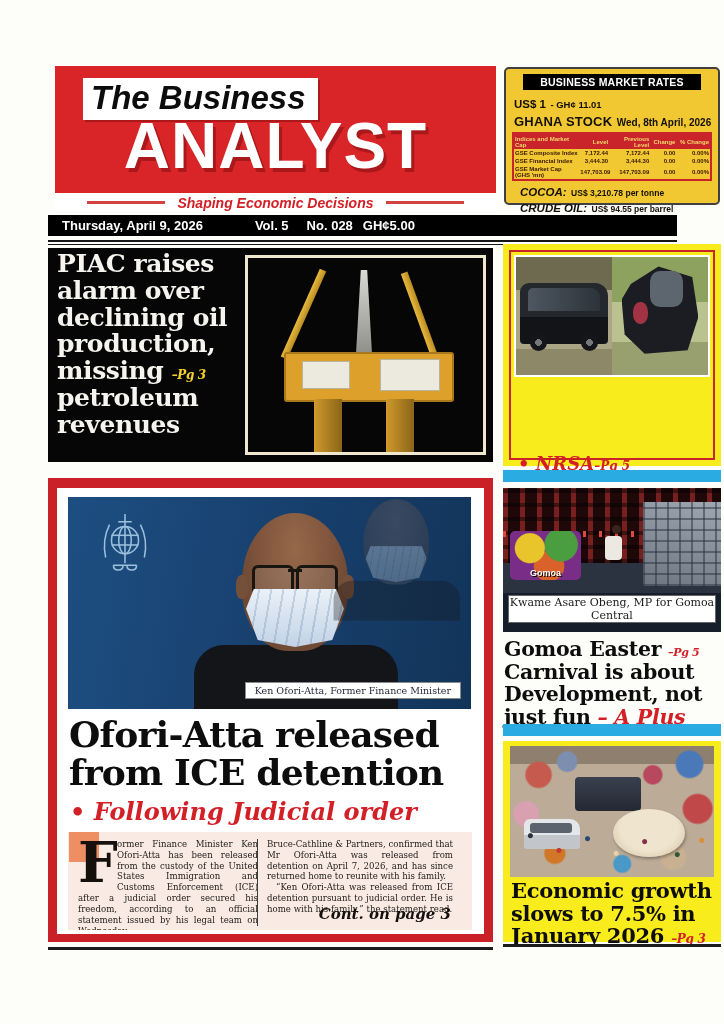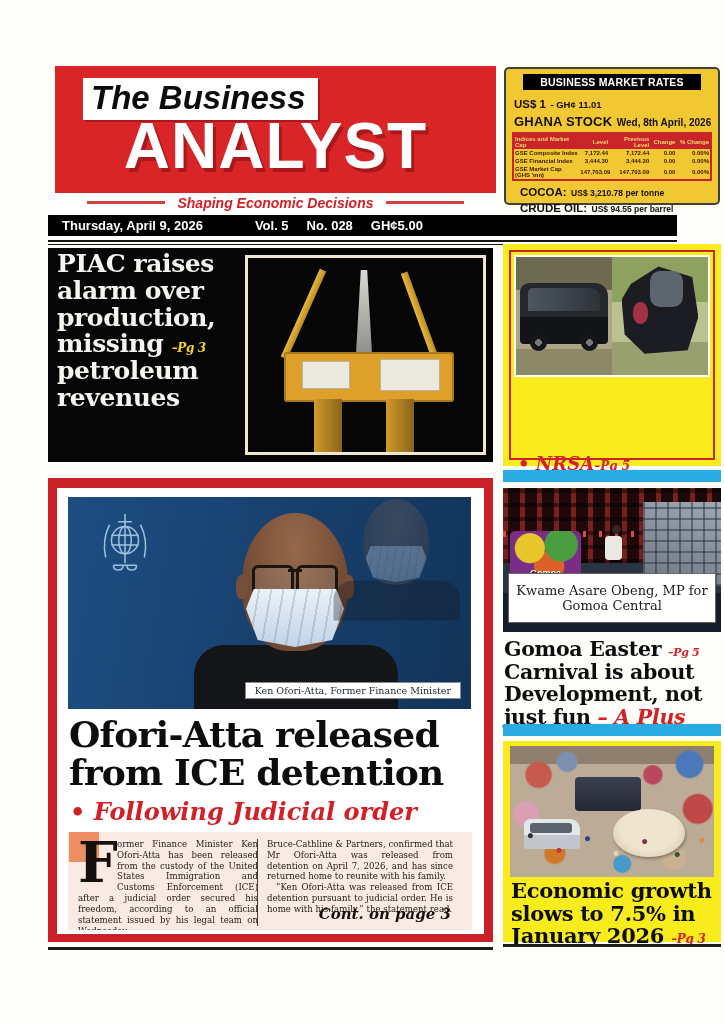--- a/index.html
+++ b/index.html
@@ -33,31 +33,31 @@
   .mk-table{margin:1px 6px;border-collapse:collapse;width:200px;border:2px solid #c8242a;
      font-size:6px;font-weight:bold;table-layout:fixed;}
   .mk-table th{background:#c8242a;color:#f5d96a;padding:1.5px 1px;text-align:left;}
   .mk-table td{color:#3a1507;padding:1px;}
   .mk-table th:nth-child(n+2),.mk-table td:nth-child(n+2){text-align:right;}
   .mk-table th:nth-child(1){width:34%;}.mk-table th:nth-child(2){width:15%;}
   .mk-table th:nth-child(3){width:21%;}.mk-table th:nth-child(4){width:13%;}
   .mk-table th:nth-child(5){width:17%;}
   .mk-commodities{margin:3px 0 0 14px;}
   .mk-com{line-height:13px;white-space:nowrap;color:#151008;}
-  .mk-com-l{font-size:11.5px;font-weight:bold;}
+  .mk-com-l{font-size:11.5px;font-weight:bold;font-style:italic;}
   .mk-com-v{font-size:8.5px;font-weight:bold;}
 
   
   .date-bar{position:absolute;left:48px;top:215px;width:629px;height:21px;background:#000;
      color:#fff;font-weight:bold;font-size:13px;display:flex;align-items:center;}
   .date-bar span{display:inline-block;}
   .db-date{margin-left:14px;}
   .db-vol{margin-left:52px;}
   .db-no{margin-left:18px;}
-  .db-price{margin-left:18px;}
+  .db-price{margin-left:10px;}
   .double-rule{position:absolute;left:48px;top:240px;width:629px;height:5px;
      border-top:2.5px solid #161616;border-bottom:1.5px solid #161616;box-sizing:border-box;}
 
   
   .serif-hl{font-family:"DejaVu Serif",serif;font-weight:bold;color:#0d0d0d;}
   .pg-ref{font-family:"DejaVu Serif",serif;font-style:italic;font-weight:bold;font-size:12px;}
   .pg-yellow{color:#f5d327;}
   .pg-red{color:#d31f26;}
   .red-it{color:#d31f26;font-style:italic;font-weight:bold;font-family:"DejaVu Serif",serif;}
 
@@ -180,21 +180,21 @@
      background:
       radial-gradient(circle 3px at 8% 40%,#e0b040 0 2px,transparent 3px),
       radial-gradient(circle 3px at 20% 60%,#cc4b3e 0 2px,transparent 3px),
       radial-gradient(circle 3px at 33% 35%,#3f7fc0 0 2px,transparent 3px),
       radial-gradient(circle 3px at 47% 55%,#e8d8c0 0 2px,transparent 3px),
       radial-gradient(circle 3px at 61% 38%,#d88a2a 0 2px,transparent 3px),
       radial-gradient(circle 3px at 74% 58%,#4aa0d0 0 2px,transparent 3px),
       radial-gradient(circle 3px at 88% 42%,#c8c0d8 0 2px,transparent 3px),
       #161d2b;}
   .g-caption{position:absolute;left:5px;right:5px;bottom:9px;background:#fff;border:1px solid #666;
-     text-align:center;font-family:"DejaVu Serif",serif;font-size:13px;color:#1a1a1a;padding:9px 0;}
+     text-align:center;font-family:"DejaVu Serif",serif;font-size:11px;color:#1a1a1a;padding:0 0;}
   .gomoa-hl{position:absolute;left:1px;top:150px;width:217px;font-size:20.5px;line-height:1.1;
      letter-spacing:-.3px;}
   .gomoa-hl .pg-ref{font-size:11px;}
   .gomoa-hl .red-it{font-size:20.5px;}
 
   
   .econ{position:absolute;left:503px;top:741px;width:218px;height:201px;background:#f9ec1c;}
   .econ-photo{position:absolute;left:7px;top:5px;width:204px;height:131px;
      background:
       radial-gradient(circle at 14% 22%,#c65a4e 0 6%,transparent 7%),
@@ -312,20 +312,21 @@
     <span class="db-vol">Vol. 5</span>
     <span class="db-no">No. 028</span>
     <span class="db-price">GH¢5.00</span>
   </div>
   <div class="double-rule"></div>
 
   <section class="piac">
     <div class="piac-hl serif-hl">
       <div>PIAC raises</div>
       <div>alarm over</div>
+      <div>declining oil</div>
       <div>production,</div>
       <div>
         <span>missing</span>
         <span class="pg-ref pg-yellow">–Pg 3</span>
       </div>
       <div>petroleum</div>
       <div>revenues</div>
     </div>
     <div class="photo photo-oil">
       <div class="rig-crane" style="left:52px;top:8px;height:96px;transform:rotate(24deg);"></div>

